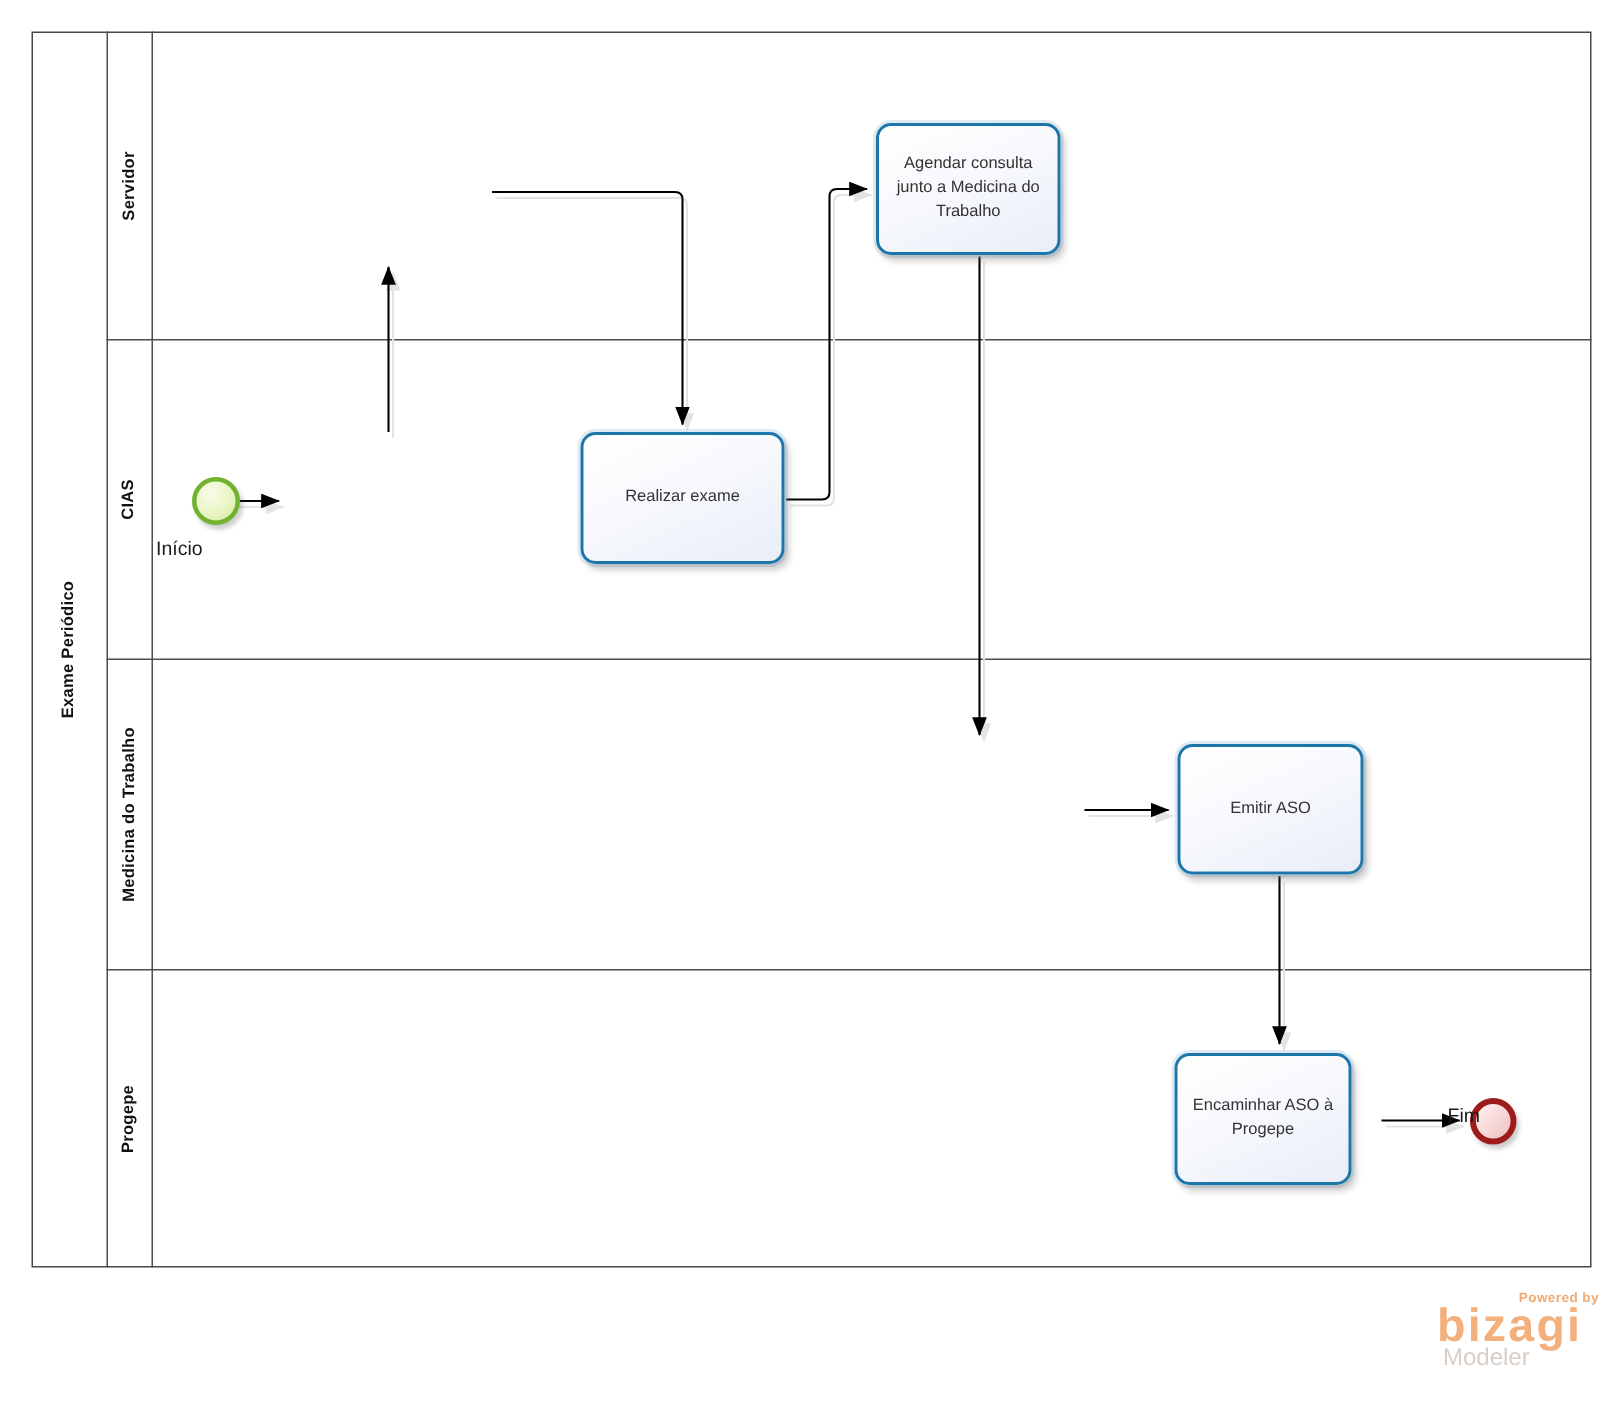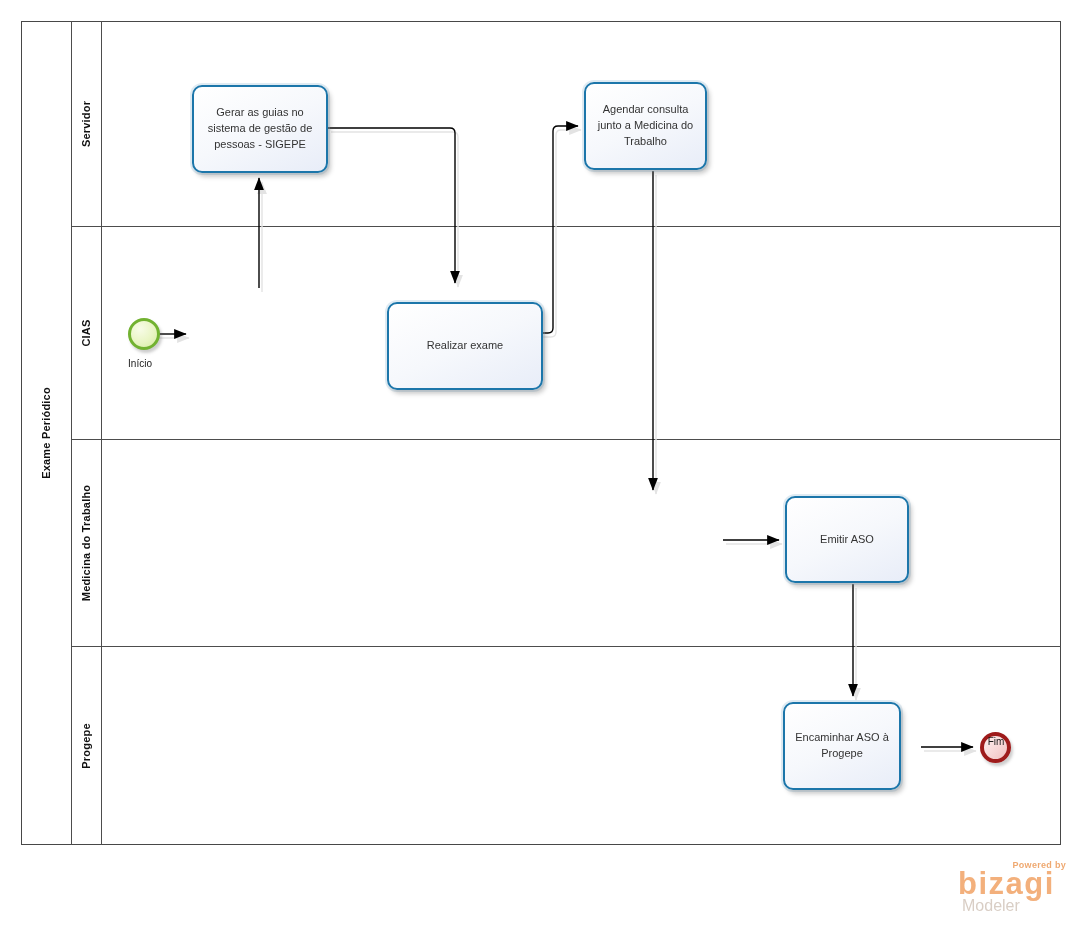--- a/index.html
+++ b/index.html
@@ -28,21 +28,21 @@
   
   .event-start { position:absolute; left:128px; top:318px; width:32px; height:32px;
                  border:3px solid #72b231; border-radius:50%;
                  background:radial-gradient(circle at 35% 30%,#f8fce8 0%,#e9f5c4 55%,#d4ecA0 100%);
                  background-color:#e3f2b8;
                  box-shadow:2px 3px 3px rgba(90,90,90,0.30); }
   .event-end { position:absolute; left:980px; top:732px; width:31px; height:31px;
                border:4px solid #9e1b1b; border-radius:50%;
                background:linear-gradient(135deg,#fdf1f1 0%,#f6d4d4 60%,#efc0c0 100%);
                box-shadow:2px 3px 3px rgba(90,90,90,0.30); }
-  .event-label { position:absolute; font-size:10px; color:#1a1a1a; text-align:center; }
+  .event-label { position:absolute; font-size:13px; color:#1a1a1a; }
 
   
   svg.flows { position:absolute; left:0; top:0; pointer-events:none; }
 
   
   .logo { position:absolute; left:958px; top:860px; width:110px; }
   .logo .powered { text-align:right; font-size:9px; font-weight:bold; color:#efa971;
                    padding-right:2px; letter-spacing:0.3px; }
   .logo .brand { font-size:31px; font-weight:bold; color:#f3b07c; line-height:0.92;
                  letter-spacing:1.5px; text-align:left; }
@@ -103,27 +103,24 @@
       <path d="M259,288 V178" marker-end="url(#arrB)"></path>
       <path d="M328,128 H450 Q455,128 455,133 V283" marker-end="url(#arrB)"></path>
       <path d="M524,333 H548 Q553,333 553,328 V131 Q553,126 558,126 H578" marker-end="url(#arrB)"></path>
       <path d="M653,171 V490" marker-end="url(#arrB)"></path>
       <path d="M723,540 H779" marker-end="url(#arrB)"></path>
       <path d="M853,584 V696" marker-end="url(#arrB)"></path>
       <path d="M921,747 H973" marker-end="url(#arrB)"></path>
     </g>
   </svg>
 
-  <div class="task" style="left:192px;top:85px;width:136px;height:88px">
-    <span>Gerar as guias  no sistema de gestão de pessoas -  SIGEPE</span>
-  </div>
   <div class="task" style="left:584px;top:82px;width:123px;height:88px">
     <span>Agendar consulta junto a Medicina do Trabalho</span>
   </div>
-  <div class="task" style="left:387px;top:302px;width:156px;height:88px">
+  <div class="task" style="left:387px;top:288px;width:136px;height:88px">
     <span>Realizar exame</span>
   </div>
   <div class="task" style="left:785px;top:496px;width:124px;height:87px">
     <span>Emitir ASO</span>
   </div>
   <div class="task" style="left:783px;top:702px;width:118px;height:88px">
     <span>Encaminhar ASO à Progepe</span>
   </div>
 
   <div class="event-start"></div>

